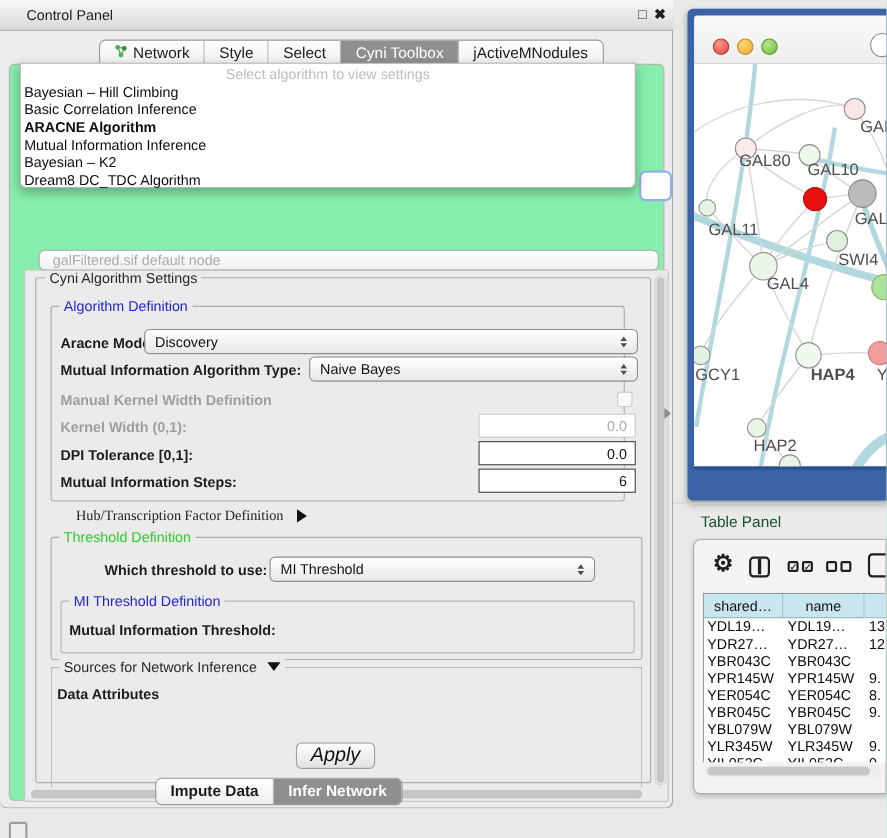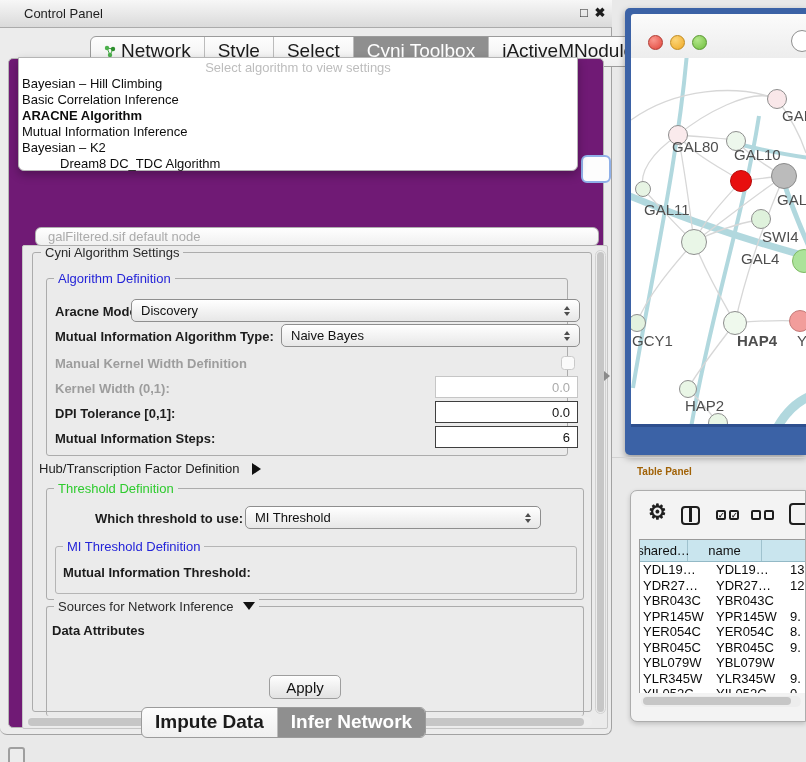--- a/index.html
+++ b/index.html
@@ -12,27 +12,27 @@
   #control-panel{left:0;top:0;width:612px;height:735px;background:#ECECEC;
     border:1px solid #A2A2A2;border-left:none;border-top:none;border-radius:0 0 7px 7px;box-sizing:border-box;}
   #cp-titlebar{left:0;top:0;width:612px;height:28px;
     background:linear-gradient(#F7F7F7,#DADADA);border-bottom:1px solid #ABABAB;box-sizing:border-box;}
   #cp-title{left:24px;top:6px;font-size:13px;color:#1D1D1D;}
   .win-ctl{top:5px;width:16px;height:16px;font-size:13px;color:#1C1C1C;text-align:center;line-height:16px;cursor:default;}
 
   
   .tabbar{display:flex;border:1px solid #9B9B9B;border-radius:6px;overflow:hidden;
     background:linear-gradient(#FDFDFD,#EFEFEF);}
-  .tab{font-size:19px;color:#1B1B1B;padding:3px 13px 4px 13px;border-right:1px solid #BCBCBC;
-    display:flex;align-items:center;gap:5px;white-space:nowrap;}
+  .tab{font-size:14px;color:#1B1B1B;padding:3px 13px 4px 13px;border-right:1px solid #BCBCBC;
+    display:flex;align-items:flex-start;gap:5px;white-space:nowrap;}
   .tab:last-child{border-right:none;}
   .tab.sel{background:#8F8F8F;color:#FFFFFF;}
 
   
-  #cp-main{left:8px;top:58px;width:596px;height:670px;background:#701a75;
+  #cp-main{left:8px;top:58px;width:596px;height:670px;background:#86efac;
     border:1px solid #B5B5B5;border-radius:5px;box-sizing:border-box;}
   #settings-viewport{left:13px;top:186px;width:586px;height:484px;background:#EBEBEB;
     border:1px solid #C6C6C6;border-radius:2px;box-sizing:border-box;}
 
   
   #algo-popup{left:18px;top:57px;width:560px;height:114px;background:#FFFFFF;
     border:1px solid #B5B5B5;border-radius:0 0 6px 6px;box-shadow:0 4px 10px rgba(0,0,0,.28);z-index:50;box-sizing:border-box;}
   #popup-placeholder{top:2px;left:0;width:558px;text-align:center;font-size:13px;color:#BDBDBD;}
   .popup-item{left:3px;height:16px;line-height:16px;font-size:13px;color:#0D0D0D;white-space:nowrap;}
   .popup-item.bold{font-weight:bold;}
@@ -72,56 +72,56 @@
   .arrow-down{display:inline-block;width:0;height:0;border-left:6px solid transparent;border-right:6px solid transparent;border-top:8px solid #111;vertical-align:1px;}
 
   
   .sb-v{position:absolute;background:#EDEDED;border:1px solid #D2D2D2;border-radius:6px;box-sizing:border-box;}
   .sb-v .thumb{position:absolute;left:1px;top:1px;width:7px;background:#C6C6C6;border-radius:4px;}
   .sb-h{position:absolute;background:#EDEDED;border-radius:6px;}
   .sb-h .thumb{position:absolute;top:1px;height:8px;background:#C6C6C6;border-radius:4px;}
 
   
   #apply-btn{left:268px;top:674px;width:70px;height:22px;border:1px solid #9E9E9E;border-radius:5px;
-    background:linear-gradient(#FEFEFE,#E2E2E2);font-size:15px;color:#111;display:flex;align-items:center;justify-content:center;}
+    background:linear-gradient(#FEFEFE,#E2E2E2);font-size:18px;color:#111;display:flex;align-items:flex-start;justify-content:center;font-style:italic;}
   .btab{font-weight:bold;}
 
   
   #net-window{left:625px;top:8px;width:181px;height:447px;background:#3B62A6;border-radius:5px 0 0 5px;
     box-shadow:0 3px 7px rgba(0,0,0,.35);overflow:hidden;}
   #net-titlebar{left:6px;top:6px;width:175px;height:44px;background:linear-gradient(#FBFBFB,#EDEDED);border-radius:3px 0 0 0;overflow:hidden;}
   .light{position:absolute;top:21px;width:15px;height:15px;border-radius:50%;box-sizing:border-box;}
   #light-red{left:17px;background:radial-gradient(circle at 35% 30%,#FA978D,#E0443A);border:1px solid #B03A32;}
   #light-yellow{left:39px;background:radial-gradient(circle at 35% 30%,#FCD578,#EFA926);border:1px solid #C08A1F;}
   #light-green{left:61px;background:radial-gradient(circle at 35% 30%,#B4E78A,#6FBE3E);border:1px solid #58962F;}
   #net-canvas{left:6px;top:50px;width:175px;height:366px;background:#FFFFFF;overflow:hidden;}
   #net-bottom-shadow{left:6px;top:416px;width:175px;height:3px;background:#24407A;opacity:.55;}
   .node{position:absolute;border-radius:50%;box-sizing:border-box;border:1px solid #8E8E8E;}
   .nlabel{position:absolute;font-size:15px;color:#4E4E4E;white-space:nowrap;}
 
   #divider-grip{left:604px;top:371px;width:0;height:0;border-top:5px solid transparent;border-bottom:5px solid transparent;border-left:6px solid #8A8A8A;}
 
-  #table-panel-label{left:637px;top:466px;font-size:10px;color:#a16207;font-weight:bold;}
+  #table-panel-label{left:637px;top:466px;font-size:14px;color:#14532d;}
   #tp-topline{left:612px;top:457px;width:194px;height:1px;background:#D2D2D2;}
 
   #table-window{left:630px;top:490px;width:176px;height:232px;background:#F3F3F3;border:1px solid #ADADAD;
     border-radius:7px 0 0 7px;box-sizing:border-box;overflow:hidden;box-shadow:0 2px 5px rgba(0,0,0,.18);}
   .ticon{position:absolute;top:15px;color:#1E1E1E;}
   #gear-icon{left:17px;top:9px;font-size:21px;font-weight:bold;}
   #split-icon{left:50px;width:19px;height:19px;border:2.5px solid #1E1E1E;border-radius:4px;box-sizing:border-box;}
   #split-icon div{position:absolute;left:6px;top:0;width:2.5px;height:14px;background:#1E1E1E;}
   .cbpair{display:flex;gap:3px;}
   .mini-box{width:10px;height:10px;border:2px solid #1E1E1E;border-radius:2px;box-sizing:border-box;
     font-size:8px;font-weight:bold;line-height:7px;text-align:center;color:#1E1E1E;}
   #partial-icon{left:158px;top:12px;width:26px;height:22px;border:2.5px solid #1E1E1E;border-radius:4px;box-sizing:border-box;}
 
   #ttable{left:8px;top:48px;width:168px;height:153px;overflow:hidden;background:#FFFFFF;border-top:1px solid #9A9A9A;border-left:1px solid #9A9A9A;}
   .thead{display:flex;height:22px;background:#C9E5EE;border-bottom:1px solid #93B9C6;box-sizing:border-box;}
   .th{font-size:13px;color:#111;display:flex;align-items:center;justify-content:center;border-right:1px solid #9FC2CE;box-sizing:border-box;}
-  .th.c1{width:48px;} .th.c2{width:74px;} .th.c3{flex:1;border-right:none;}
+  .th.c1{width:72px;} .th.c2{width:74px;} .th.c3{flex:1;border-right:none;}
   .trow{display:flex;height:15.5px;font-size:13px;color:#0B0B0B;align-items:center;}
   .td{white-space:nowrap;overflow:hidden;box-sizing:border-box;}
   .td.c1{width:72px;padding-left:3px;} .td.c2{width:74px;padding-left:4px;} .td.c3{flex:1;padding-left:4px;}
 
   #t-hscroll{left:10px;top:205px;width:160px;height:11px;}
   #t-hscroll .thumb{left:2px;width:148px;}
 
   #bl-partial-icon{left:8px;top:747px;width:17px;height:18px;border:2px solid #9F9F9F;border-radius:3px;background:#ECECEC;box-sizing:border-box;}
 
   svg{display:block;}
@@ -207,21 +207,21 @@
           <div class="lbl dis" style="left:8px;top:102px;">Kernel Width (0,1):</div>
           <div class="field dis" style="left:388px;top:97px;width:143px;">0.0</div>
 
           <div class="lbl" style="left:8px;top:127px;">DPI Tolerance [0,1]:</div>
           <div class="field strong" style="left:388px;top:122px;width:143px;">0.0</div>
 
           <div class="lbl" style="left:8px;top:152px;">Mutual Information Steps:</div>
           <div class="field strong" style="left:388px;top:147px;width:143px;">6</div>
         </div>
 
-        <div class="lbl plain" style="left:16px;top:215px;">
+        <div class="lbl plain" style="left:46px;top:215px;font-family:Liberation Serif, serif;">
           <span>Hub/Transcription Factor Definition</span>
           <span class="arrow-right" style="margin-left:9px;"></span>
         </div>
 
         <div class="groupbox" style="left:23px;top:242px;width:538px;height:112px;">
           <div class="legend green" style="left:7px;">Threshold Definition</div>
 
           <div class="lbl" style="left:48px;top:22px;">Which threshold to use:</div>
           <div class="combo" style="left:198px;top:17px;width:296px;">
             <span>MI Threshold</span>
@@ -267,21 +267,21 @@
       </div>
     </div>
 
     <div id="algo-popup" class="abs">
       <div id="popup-placeholder" class="abs">Select algorithm to view settings</div>
       <div class="abs popup-item" style="top:18px;">Bayesian – Hill Climbing</div>
       <div class="abs popup-item" style="top:34px;">Basic Correlation Inference</div>
       <div class="abs popup-item bold" style="top:50px;">ARACNE Algorithm</div>
       <div class="abs popup-item" style="top:66px;">Mutual Information Inference</div>
       <div class="abs popup-item" style="top:82px;">Bayesian – K2</div>
-      <div class="abs popup-item" style="top:98px;margin-left:38px;">Dream8 DC_TDC Algorithm</div>
+      <div class="abs popup-item" style="top:98px;">Dream8 DC_TDC Algorithm</div>
     </div>
   </div>
 
   <div id="divider-grip" class="abs"></div>
 
   <div id="net-window" class="abs">
     <div id="net-titlebar" class="abs">
       <div id="light-red" class="light"></div>
       <div id="light-yellow" class="light"></div>
       <div id="light-green" class="light"></div>
@@ -337,21 +337,21 @@
       <div class="node" style="left:158px;top:252px;width:22px;height:22px;background:#F29D9B;border-color:#C47B79;"></div>
       <div class="node" style="left:48px;top:322px;width:18px;height:18px;background:#E9F6E6;"></div>
       <div class="node" style="left:77px;top:355px;width:20px;height:20px;background:#E9F6E6;"></div>
 
       <div class="nlabel" style="left:151px;top:49px;">GAL</div>
       <div class="nlabel" style="left:41px;top:80px;">GAL80</div>
       <div class="nlabel" style="left:103px;top:88px;">GAL10</div>
       <div class="nlabel" style="left:13px;top:143px;">GAL11</div>
       <div class="nlabel" style="left:110px;top:133px;margin-left:36px;">GAL1</div>
       <div class="nlabel" style="left:131px;top:170px;">SWI4</div>
-      <div class="nlabel" style="left:66px;top:192px;margin-left:44px;">GAL4</div>
+      <div class="nlabel" style="left:66px;top:192px;">GAL4</div>
       <div class="nlabel" style="left:1px;top:274px;">GCY1</div>
       <div class="nlabel" style="left:106px;top:274px;font-weight:bold;">HAP4</div>
       <div class="nlabel" style="left:166px;top:274px;">Y</div>
       <div class="nlabel" style="left:54px;top:339px;">HAP2</div>
     </div>
     <div id="net-bottom-shadow" class="abs"></div>
   </div>
 
   <div id="tp-topline" class="abs"></div>
   <div id="table-panel-label" class="abs">Table Panel</div>

